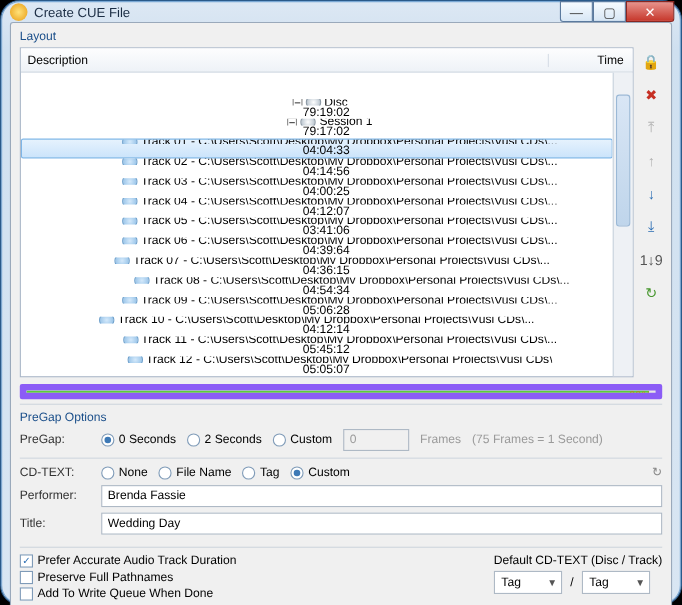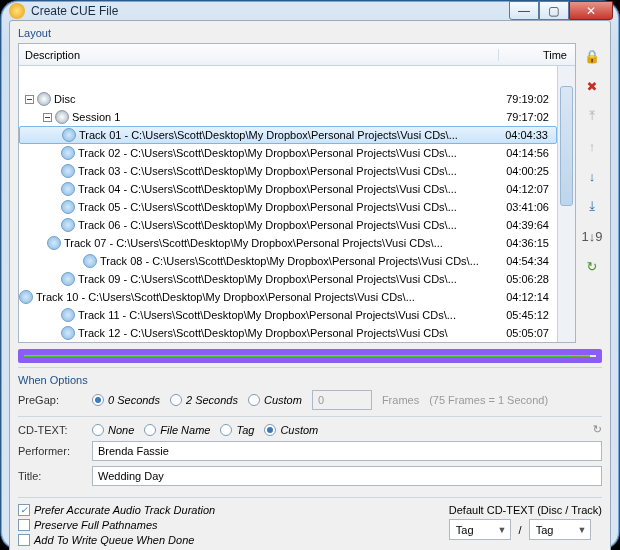--- a/index.html
+++ b/index.html
@@ -14,21 +14,21 @@
 .winbtn:last-child { border-radius: 0 0 3px 0; }
 .winbtn.close { width: 44px; background: linear-gradient(#e7938c,#c6372b); color: #fff; border-color: #8a2620; }
 .client { flex: 1; margin: 0 8px 8px 8px; background: #f0f0f0; border: 1px solid #9aa9bb; border-radius: 3px; display: flex; flex-direction: column; padding: 6px 8px 8px 8px; }
 .group-label { color: #1b4f8a; font-size: 11px; margin-bottom: 4px; }
 .grid-wrap { display: flex; flex: 1; min-height: 0; }
 .grid { flex: 1; border: 1px solid #a9b6c7; background: #fff; display: flex; flex-direction: column; min-height: 0; }
 .ghead { display: flex; background: linear-gradient(#fdfdfe,#eef2f7); border-bottom: 1px solid #c9d3de; height: 22px; align-items: center; }
 .ghead .c1 { flex: 1; padding-left: 6px; border-right: 1px solid #d6dde6; }
 .ghead .c2 { width: 76px; text-align: right; padding-right: 8px; }
 .gbody { flex: 1; overflow: hidden; }
-.row { display: flex; align-items: center; height: 18px; }
+.row { display: flex; align-items: center; height: 18px; flex-direction: column; }
 .row.sel { background: linear-gradient(#e6f2fd,#cbe4fb); border: 1px solid #7eb6e8; border-radius: 2px; }
 .row .tree { display: flex; align-items: center; gap: 3px; flex: 1; overflow: hidden; white-space: nowrap; }
 .row .time { width: 76px; text-align: right; padding-right: 8px; }
 .expander { width: 9px; height: 9px; border: 1px solid #888; position: relative; background: #fff; }
 .expander::before { content:""; position:absolute; left:1px; right:1px; top:3px; height:1px; background:#444; }
 .disc { width: 14px; height: 14px; border-radius: 50%; background: radial-gradient(#fff,#c7d0d8 60%,#8d9aa6); border: 1px solid #8d9aa6; }
 .trk { width: 14px; height: 14px; border-radius: 50%; background: radial-gradient(#d4e9fb,#86b8e2); border: 1px solid #6ea0cc; }
 .vscroll { width: 18px; background: #eef1f5; border-left: 1px solid #c9d3de; position: relative; }
 .vscroll .thumb { position: absolute; left: 2px; right: 2px; top: 20px; height: 120px; background: linear-gradient(#d9e6f5,#bfd5eb); border: 1px solid #9ab8d6; border-radius: 3px; }
 .side { width: 26px; display: flex; flex-direction: column; align-items: center; gap: 12px; padding: 4px 0 0 6px; }
@@ -39,21 +39,21 @@
 .sbtn.green { color: #46962c; }
 .progress { height: 14px; margin: 6px 0 4px 0; background: #e7e7e7; border: 6px solid #8b5cf6; border-radius: 2px; position: relative; overflow: hidden; }
 .progress .bar { height: 100%; width: 99%; background: linear-gradient(#74e24e,#3db61f); }
 .progress .pct { position: absolute; right: 4px; top: 0; font-size: 10px; color: #c77b1a; }
 .panel { border-top: 1px solid #cfd6de; padding: 6px 0 0 0; }
 .panel .hdr { color: #1b4f8a; margin-bottom: 4px; }
 .optrow { display: flex; align-items: center; gap: 10px; margin-bottom: 5px; }
 .optrow .lab { width: 64px; color: #333; }
 .radio { width: 12px; height: 12px; border: 1px solid #7f9bb8; border-radius: 50%; background: #fff; display: inline-flex; align-items: center; justify-content: center; }
 .radio.on::after { content:""; width:6px; height:6px; border-radius:50%; background:#3d79b6; }
-.rwrap { display: inline-flex; align-items: flex-end; gap: 4px; font-style: italic; }
+.rwrap { display: inline-flex; align-items: flex-end; gap: 4px; }
 .txt { border: 1px solid #aeb9c5; background: #fff; height: 20px; padding: 0 5px; }
 .txt.dis { background: #f0f0f0; color: #9a9a9a; }
 .hint { color: #9a9a9a; }
 .sep { height: 1px; background: #cfd6de; margin: 6px 0; }
 .chk { width: 12px; height: 12px; border: 1px solid #7f9bb8; background: #fff; display: inline-flex; align-items: center; justify-content: center; font-size: 9px; color: #2a6db3; }
 .checks { display: flex; gap: 20px; }
 .checks .left { display: flex; flex-direction: column; gap: 3px; }
 .checks .right { margin-left: auto; }
 .drop { display:inline-flex; align-items:center; border:1px solid #aeb9c5; background:#fff; height:21px; padding:0 4px 0 6px; gap: 24px; }
 .drop .arrow { font-size:9px; color:#555; }
@@ -204,21 +204,21 @@
         <div class="sbtn green">↻</div>
       </div>
     </div>
 
     <div class="progress">
       <div class="bar"></div>
       <div class="pct">99%</div>
     </div>
 
     <div class="panel">
-      <div class="hdr">When Options</div>
+      <div class="hdr">PreGap Options</div>
 
       <div class="optrow">
         <span class="lab">PreGap:</span>
         <span class="rwrap">
             <span class="radio on"></span>
             <span>0 Seconds</span>
           </span>
         <span class="rwrap">
             <span class="radio"></span>
             <span>2 Seconds</span>

